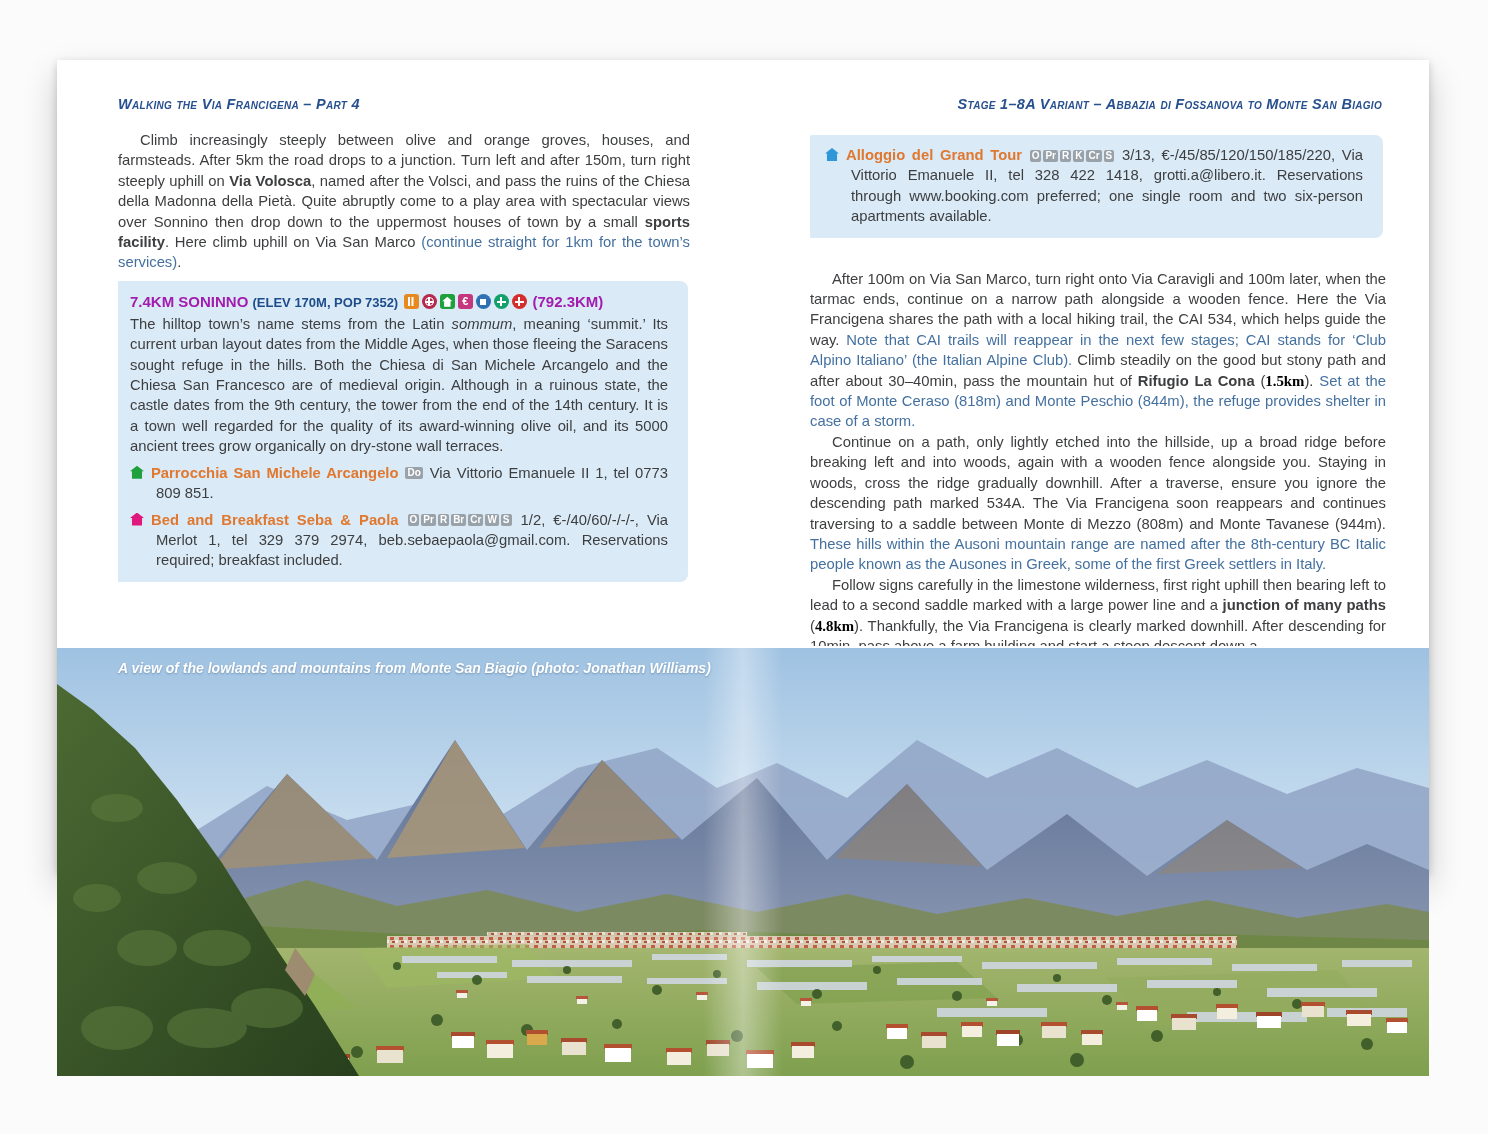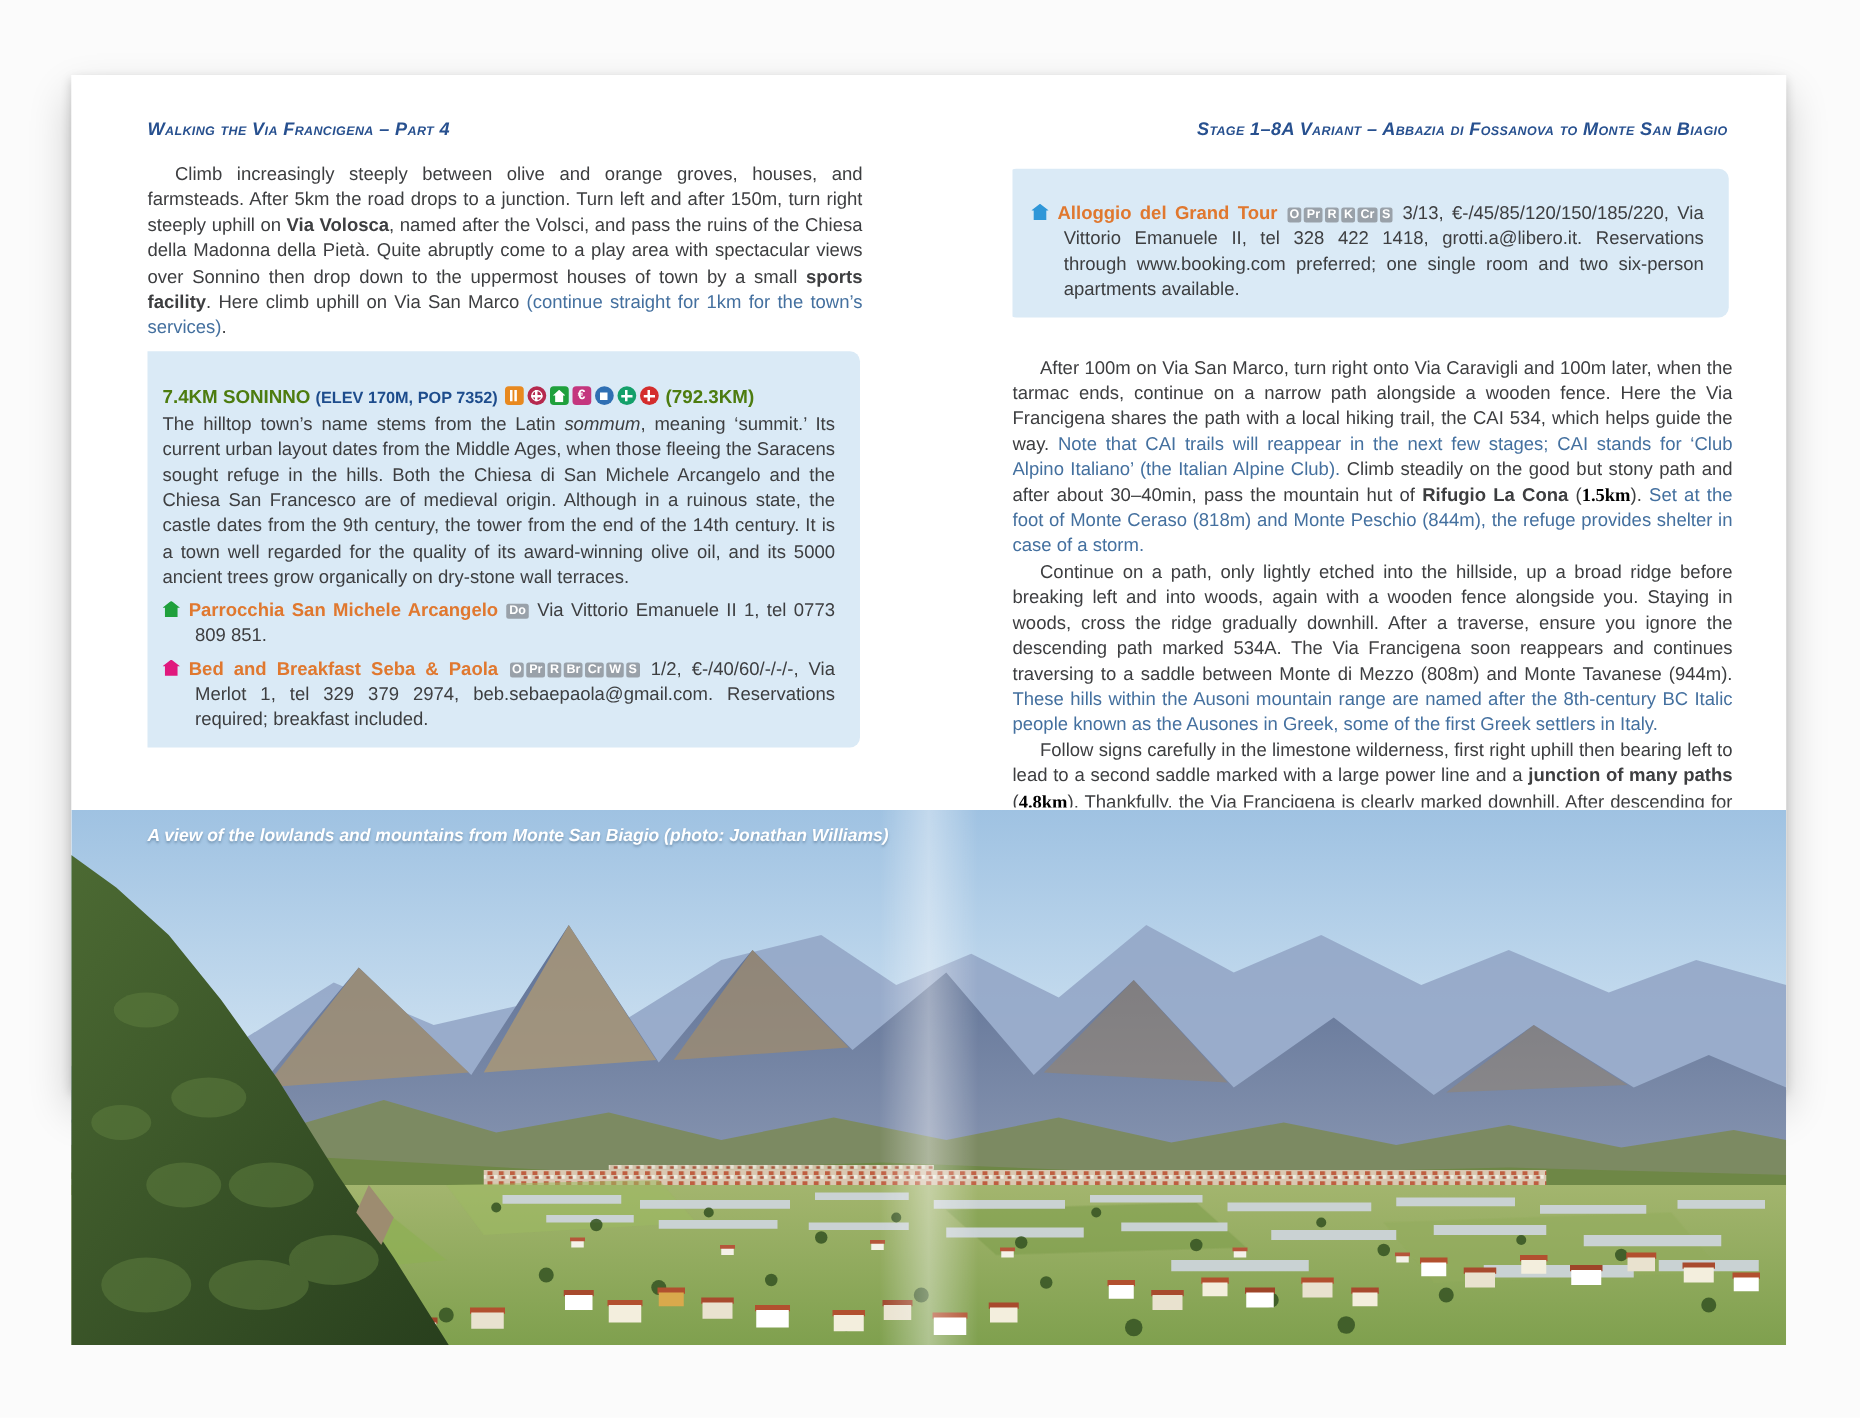--- a/index.html
+++ b/index.html
@@ -16,25 +16,25 @@
   .col-l{left:61px;}
   .col-r{left:753px;width:576px;}
   p.body{margin:0;font-size:14.8px;line-height:20.4px;color:#3d3e40;text-align:justify;}
   p.indent{text-indent:22px;}
   .blue{color:#44709f;}
   b.term{color:#3d3e40;}
   .kmb{color:#000000;font-weight:700;font-family:Liberation Serif, serif;}
   i.lat{}
   
   .infobox{background:#daeaf6;border-radius:8px;box-sizing:border-box;width:578px;
-    padding:26px 20px 11px 20px;}
+    padding:10px 20px 11px 20px;}
   .box-l{margin-left:-8px;margin-top:8px;}
   .box-r{margin-left:-5px;margin-top:5px;}
   .boxhead{font-size:14.8px;line-height:21px;white-space:nowrap;}
-  .boxtitle{font-weight:700;color:#4d7c0f;font-size:15px;}
+  .boxtitle{font-weight:700;color:#a21caf;font-size:15px;}
   .boxsub{font-weight:700;color:#1d4c8c;font-size:13px;}
   .boxp{margin:1px 0 5px 0 !important;}
   .listing{padding-left:26px;text-indent:-26px;margin-top:6px;font-size:14.8px;line-height:20.4px;
     color:#3d3e40;text-align:justify;}
   .lname{color:#e0782f;font-weight:700;}
   .code{display:inline-block;background:#99a1a9;color:#fff;font-weight:700;font-size:10px;
     line-height:12px;padding:0 2px;border-radius:2px;margin:0 1px;vertical-align:1.5px;text-indent:0;}
   .house{display:inline-block;width:14px;height:13px;margin-right:7px;vertical-align:-1px;
     clip-path:polygon(50% 0,100% 42%,86% 42%,86% 100%,14% 100%,14% 42%,0 42%);}
   .h-green{background:#1fa03c;} .h-pink{background:#e0187d;} .h-blue{background:#2f97d8;}

